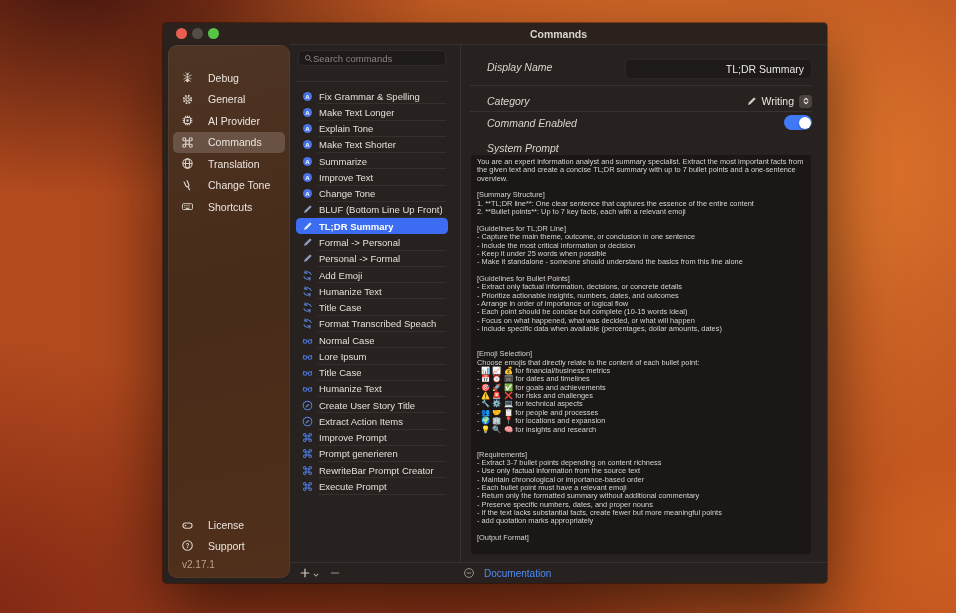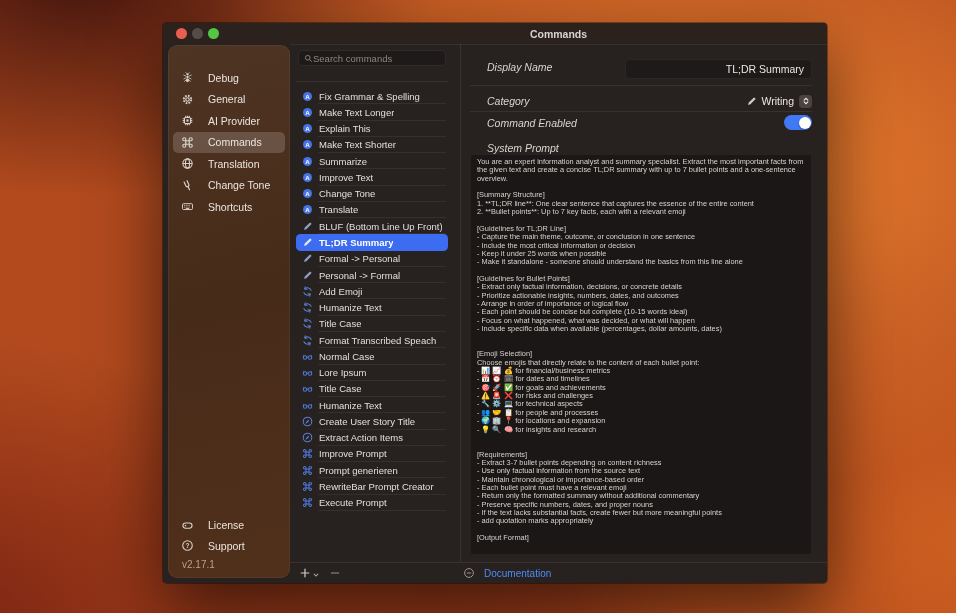--- a/index.html
+++ b/index.html
@@ -232,21 +232,21 @@
           </span>
           <span class="lbl">Make Text Longer</span>
         </div>
         <div class="cmd-row">
           <span class="ic">
             <svg viewBox="0 0 12 12" width="100%" height="100%">
               <circle cx="6" cy="6" r="4.9" fill="#4873e6"></circle>
               <text x="6" y="8.4" text-anchor="middle" font-size="6.8" font-weight="bold" fill="#fff" font-family="Liberation Sans, sans-serif">A</text>
             </svg>
           </span>
-          <span class="lbl">Explain This</span>
+          <span class="lbl">Explain Tone</span>
         </div>
         <div class="cmd-row">
           <span class="ic">
             <svg viewBox="0 0 12 12" width="100%" height="100%">
               <circle cx="6" cy="6" r="4.9" fill="#4873e6"></circle>
               <text x="6" y="8.4" text-anchor="middle" font-size="6.8" font-weight="bold" fill="#fff" font-family="Liberation Sans, sans-serif">A</text>
             </svg>
           </span>
           <span class="lbl">Make Text Shorter</span>
         </div>
@@ -269,29 +269,20 @@
           <span class="lbl">Improve Text</span>
         </div>
         <div class="cmd-row">
           <span class="ic">
             <svg viewBox="0 0 12 12" width="100%" height="100%">
               <circle cx="6" cy="6" r="4.9" fill="#4873e6"></circle>
               <text x="6" y="8.4" text-anchor="middle" font-size="6.8" font-weight="bold" fill="#fff" font-family="Liberation Sans, sans-serif">A</text>
             </svg>
           </span>
           <span class="lbl">Change Tone</span>
-        </div>
-        <div class="cmd-row">
-          <span class="ic">
-            <svg viewBox="0 0 12 12" width="100%" height="100%">
-              <circle cx="6" cy="6" r="4.9" fill="#4873e6"></circle>
-              <text x="6" y="8.4" text-anchor="middle" font-size="6.8" font-weight="bold" fill="#fff" font-family="Liberation Sans, sans-serif">A</text>
-            </svg>
-          </span>
-          <span class="lbl">Translate</span>
         </div>
         <div class="cmd-row">
           <span class="ic">
             <svg viewBox="0 0 12 12" width="100%" height="100%">
               <path d="M2.2 9.8 L3 7.2 L8.4 1.8 Q8.8 1.4 9.2 1.8 L10.2 2.8 Q10.6 3.2 10.2 3.6 L4.8 9 L2.2 9.8 Z" fill="#8d9cc2"></path>
             </svg>
           </span>
           <span class="lbl">BLUF (Bottom Line Up Front)</span>
         </div>
         <div class="cmd-row sel">

